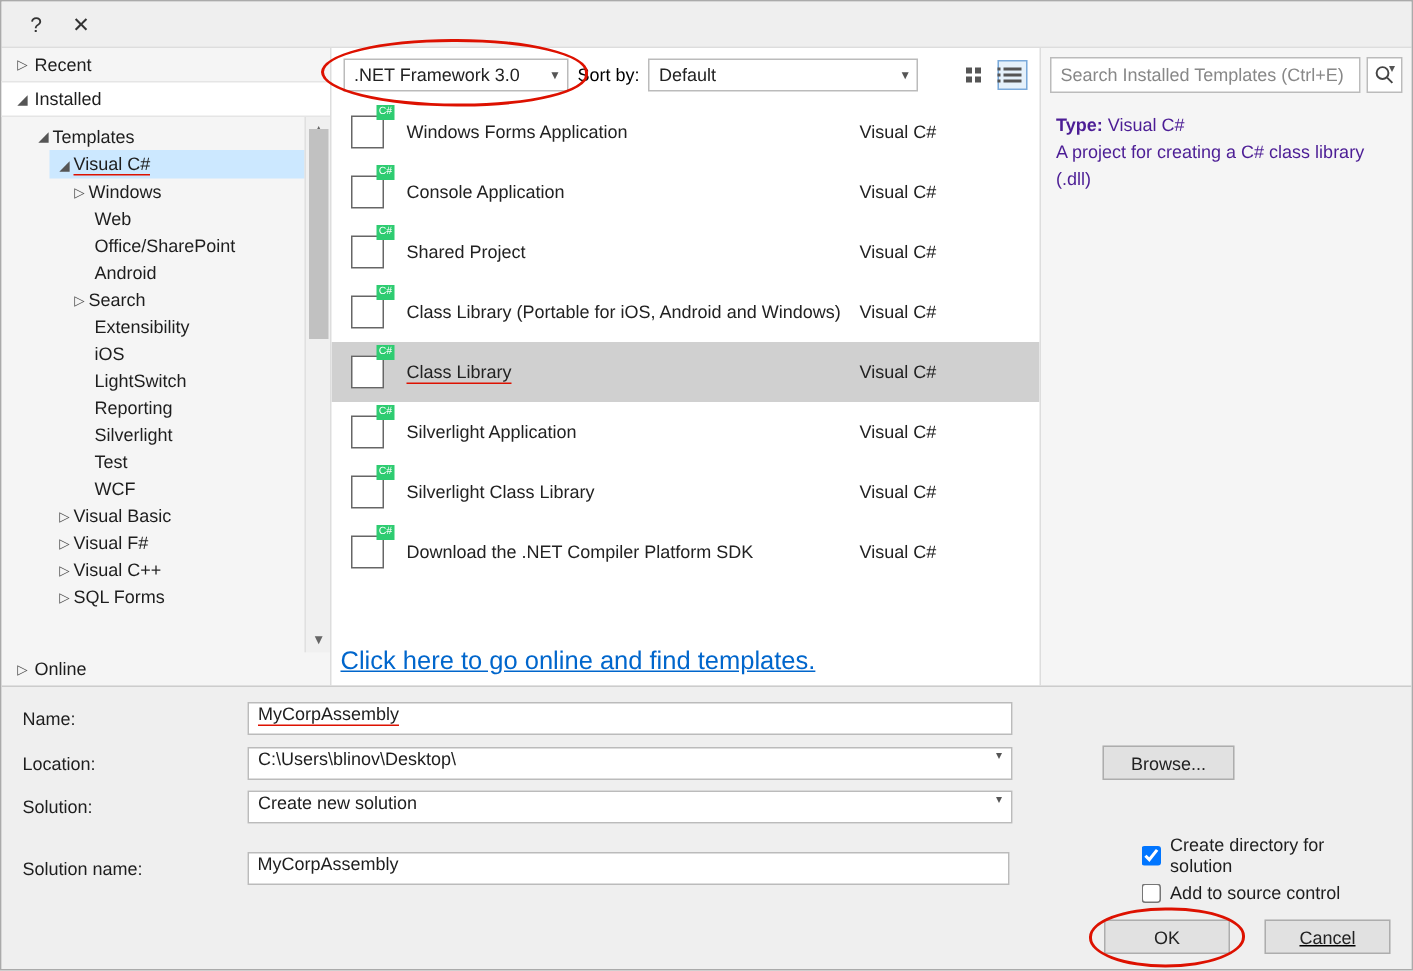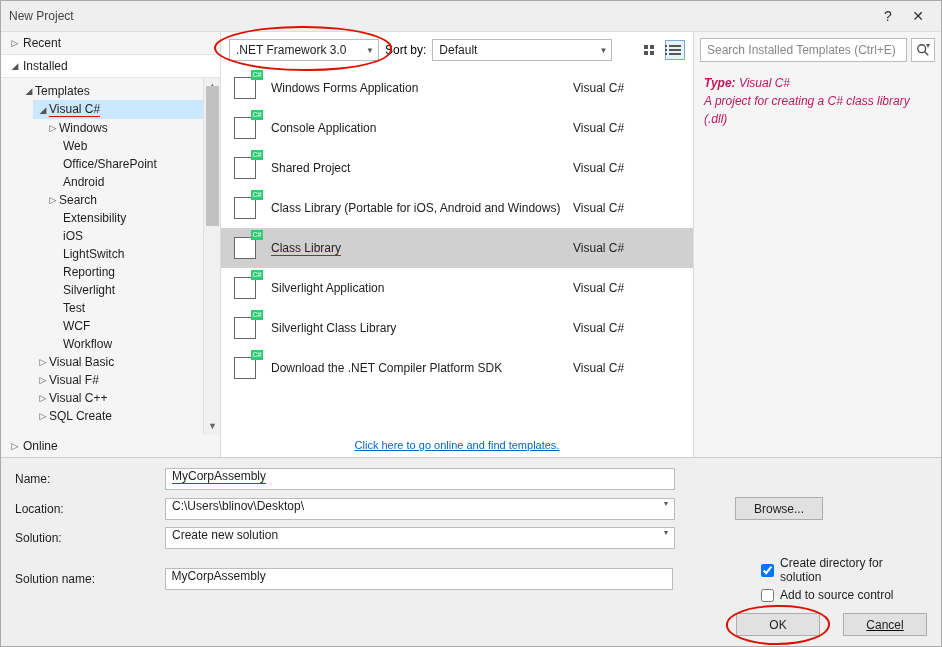--- a/index.html
+++ b/index.html
@@ -38,27 +38,27 @@
 .list-icon span::before{content:''; position:absolute; left:-4px; width:2px; height:2px; background:#555;}
 
 .templates { flex:1; overflow:auto;}
 .tpl-row { display:flex; align-items:center; height:40px; padding:0 10px; gap:12px; cursor:pointer;}
 .tpl-row.selected{ background:#d0d0d0;}
 .tpl-icon { width:28px; height:28px; display:flex; align-items:center; justify-content:center; position:relative;}
 .tpl-icon .base{ width:22px; height:22px; background:#fff; border:1px solid #666; position:relative;}
 .tpl-icon .badge{ position:absolute; top:-4px; right:-4px; width:12px; height:10px; background:#2ecc71; font-size:7px; color:#fff; text-align:center; line-height:10px;}
 .tpl-name { flex:1; color:#222;}
 .tpl-lang { width:110px; color:#222;}
-.golink { text-align:center; padding:6px; color:#0066cc; text-decoration:underline; cursor:pointer; font-size:11px;}
+.golink { text-align:left; padding:6px; color:#0066cc; text-decoration:underline; cursor:pointer; font-size:17px;}
 
 .rightcol { width:247px; background:#f5f5f5; padding:6px; display:flex; flex-direction:column; gap:8px;}
 .searchwrap { display:flex; gap:4px;}
 .searchbox { flex:1; background:#fff; border:1px solid #bbb; height:24px; display:flex; align-items:center; padding:0 6px; color:#888;}
 .searchbtn { width:24px; height:24px; border:1px solid #bbb; background:#fff; display:flex; align-items:center; justify-content:center; cursor:pointer;}
-.info { color:#be185d; line-height:1.5; padding:4px;font-style:italic;}
+.info { color:#4c1d95; line-height:1.5; padding:4px;}
 .info .typel{ font-weight:bold;}
 
 .bottom { border-top:1px solid #ccc; background:#efefef; padding:10px 14px; display:flex; flex-direction:column; gap:7px;}
 .frow { display:flex; align-items:center; gap:20px;}
 .flabel { width:130px; color:#1e1e1e;}
 .finput { border:1px solid #bbb; background:#fff; height:22px; padding:0 6px; color:#1e1e1e;}
 .finput.wide{ width:510px;}
 .finput.browse{ width:510px;}
 .btn { border:1px solid #adadad; background:#e1e1e1; height:23px; padding:0 18px; cursor:pointer; color:#222;}
 .btn.ok{ width:84px; padding:0; text-align:center;}
@@ -69,21 +69,20 @@
 .redunder { border-bottom:1.5px solid #d10;}
 .redunder-span { display:inline-block; border-bottom:1.5px solid #d10;}
 .rel{position:relative;}
 
 svg.magnify{width:14px;height:14px;}
 </style>
 </head>
 <body>
 
 <div class="titlebar">
-  <span class="title">New Project</span>
   <span class="help">?</span>
   <span class="close">✕</span>
 </div>
 
 <div class="main">
 
   <div class="leftcol">
     <div class="section-head">
         <span class="tri">▷</span>
         <span>Recent</span>
@@ -116,38 +115,37 @@
                   <span class="tri">▷</span>
                   <span>Search</span>
                 </div>
                 <div class="tree-leaf" style="padding-left: 30px;">Extensibility</div>
                 <div class="tree-leaf" style="padding-left: 30px;">iOS</div>
                 <div class="tree-leaf" style="padding-left: 30px;">LightSwitch</div>
                 <div class="tree-leaf" style="padding-left: 30px;">Reporting</div>
                 <div class="tree-leaf" style="padding-left: 30px;">Silverlight</div>
                 <div class="tree-leaf" style="padding-left: 30px;">Test</div>
                 <div class="tree-leaf" style="padding-left: 30px;">WCF</div>
-                <div class="tree-leaf" style="padding-left: 30px;">Workflow</div>
               </div>
             <div id="after-nodes">
                 <div class="tree-node">
                   <span class="tri">▷</span>
                   <span>Visual Basic</span>
                 </div>
                 <div class="tree-node">
                   <span class="tri">▷</span>
                   <span>Visual F#</span>
                 </div>
                 <div class="tree-node">
                   <span class="tri">▷</span>
                   <span>Visual C++</span>
                 </div>
                 <div class="tree-node">
                   <span class="tri">▷</span>
-                  <span>SQL Create</span>
+                  <span>SQL Forms</span>
                 </div>
               </div>
           </div>
         </div>
       </div>
       <div class="scrollbar">
         <div class="scroll-arrow up">▲</div>
         <div class="scroll-thumb"></div>
         <div class="scroll-arrow down">▼</div>
       </div>

